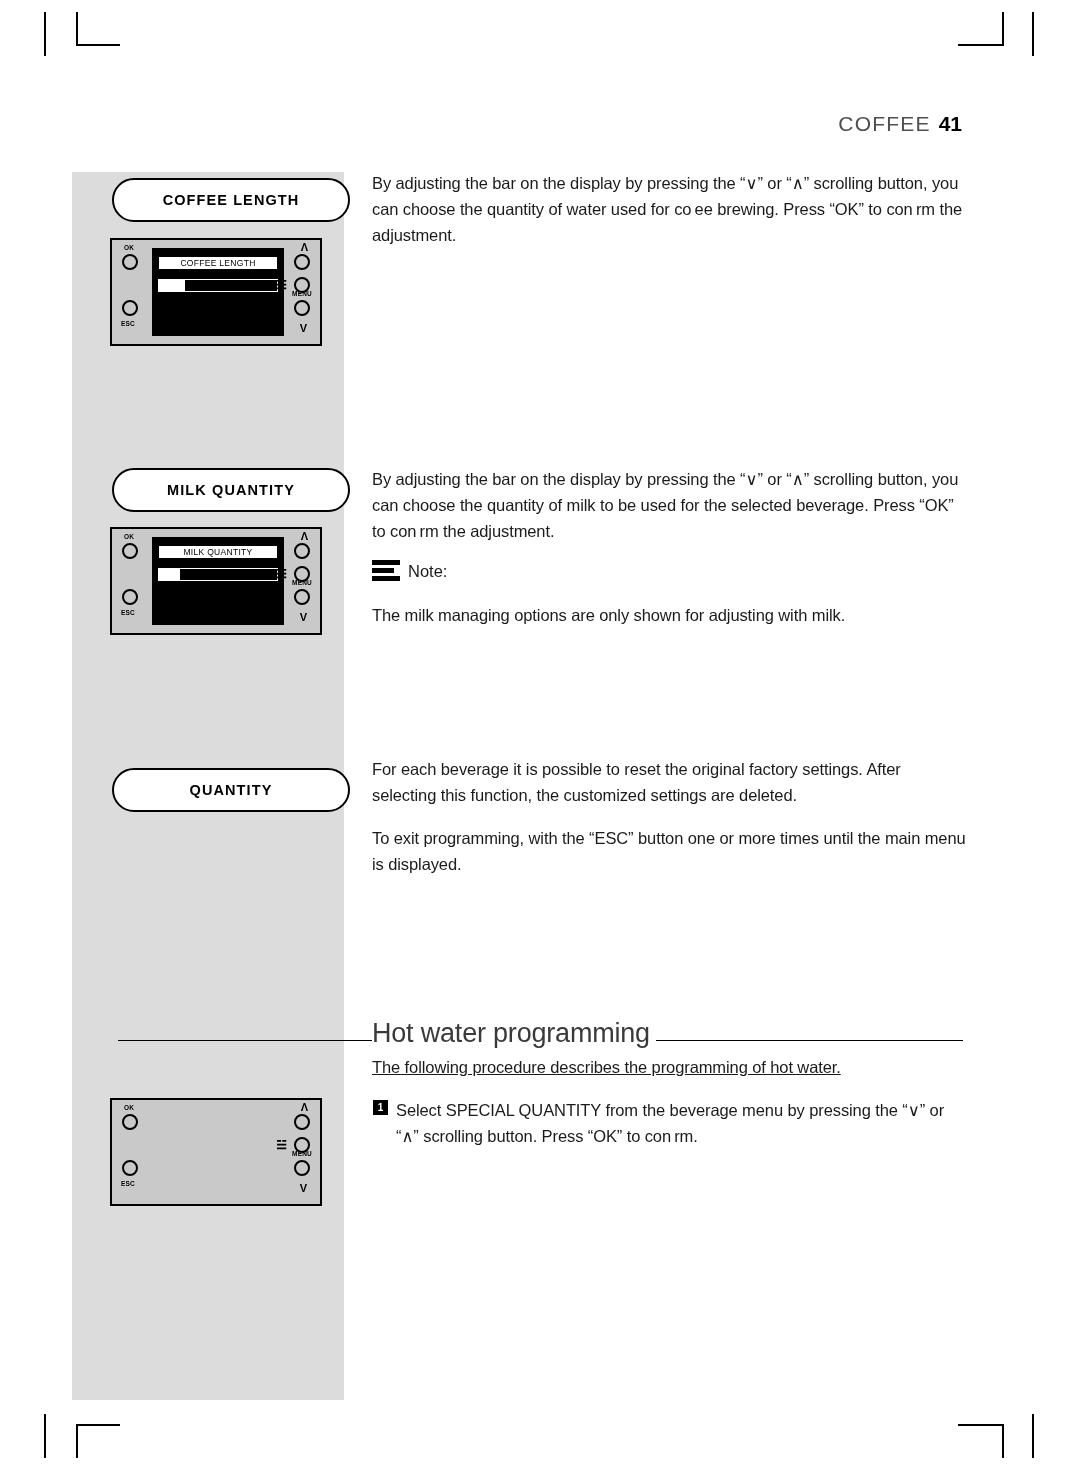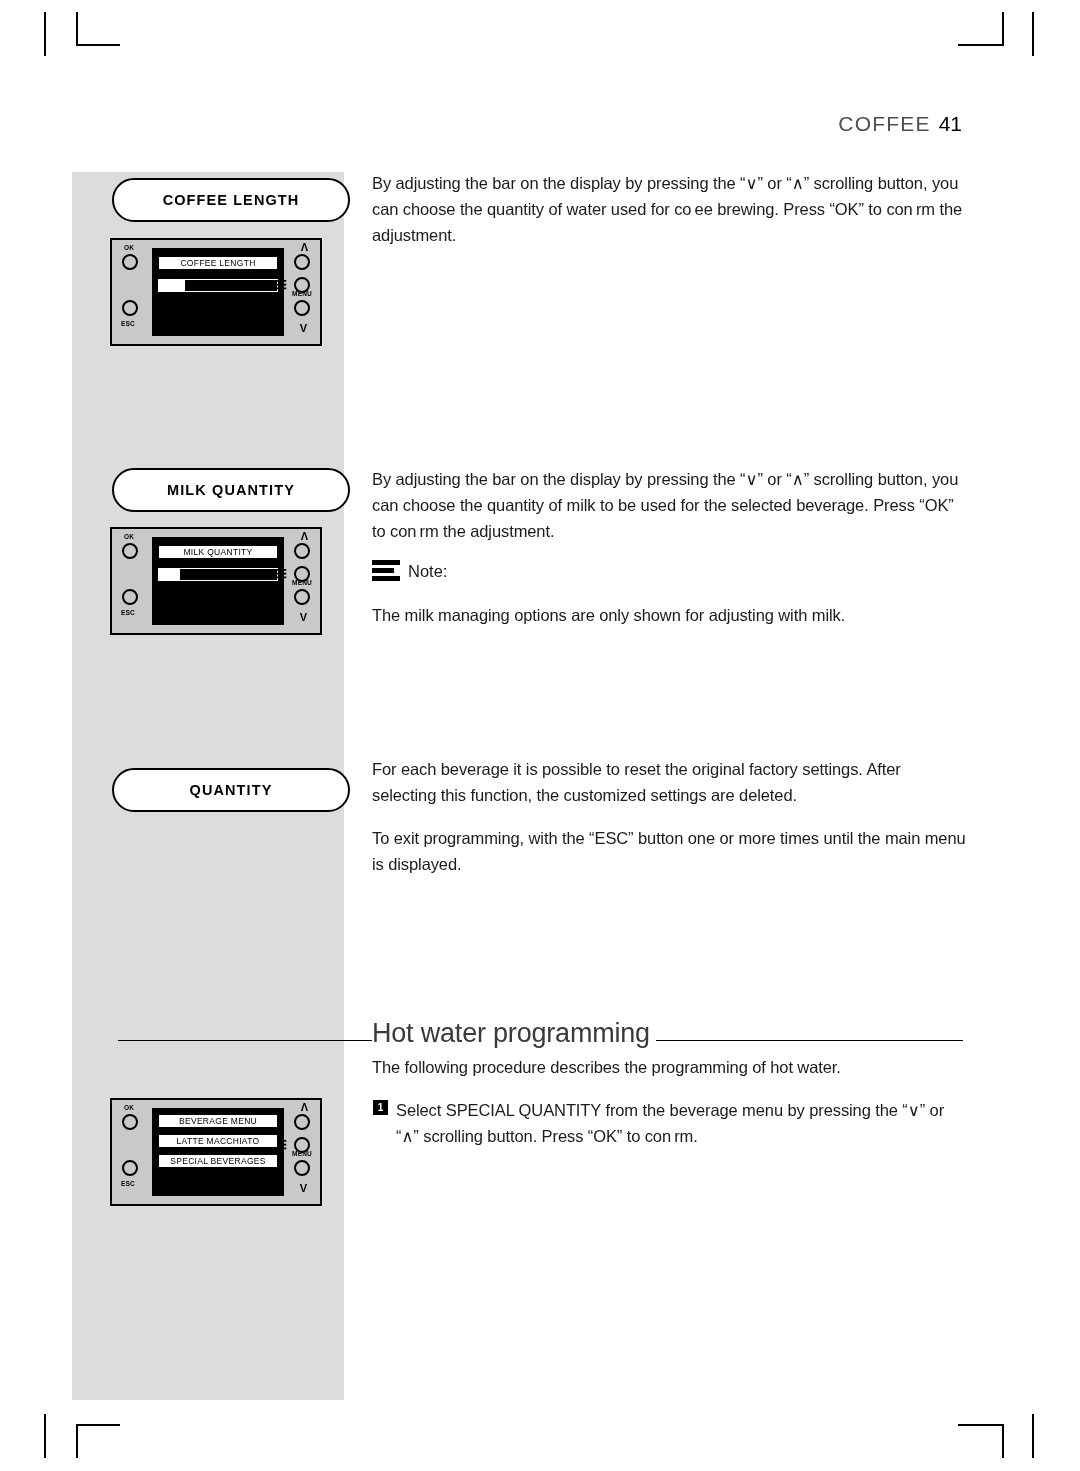--- a/index.html
+++ b/index.html
@@ -36,21 +36,21 @@
   #page-header {
     position: absolute;
     right: 118px;
     top: 112px;
     font-size: 21px;
     letter-spacing: 1.2px;
     color: #4f4f4f;
     font-weight: 400;
   }
   #page-header .pagenum {
-    font-weight: normal;
+    font-weight: bold;
     color: #000;
     margin-left: 8px;
     letter-spacing: 0;
   }
 
   
   .pill {
     position: absolute;
     left: 112px;
     width: 238px;
@@ -298,31 +298,26 @@
 <div class="pill" style="top:768px;">
   <span>QUANTITY</span>
 </div>
 
 <div class="para" style="top:756px;">For each beverage it is possible to reset the original factory settings. After selecting this function, the customized settings are deleted.</div>
 <div class="para" style="top:825px;">To exit programming, with the “ESC” button one or more times until the main menu is displayed.</div>
 
 <div id="hotwater-rule"></div>
 <div id="hotwater-title">Hot water programming</div>
 
-<div class="para" style="top:1054px;">The following procedure describes the programming of hot water.</div>
+<div class="para" style="top:1054px;text-decoration:underline;">The following procedure describes the programming of hot water.</div>
 
 <div class="stepnum" style="left:373px;top:1100px;">1</div>
 <div class="para" style="left:396px;top:1097px;width:570px;">Select SPECIAL QUANTITY from the beverage menu by pressing the “∨” or “∧” scrolling button. Press “OK” to con rm.</div>
 
 <div class="panel" style="top:1098px;">
-  <div class="screen">
-    <div class="lcdline" style="top:6px;">BEVERAGE MENU</div>
-    <div class="lcdline" style="top:26px;">LATTE MACCHIATO</div>
-    <div class="lcdline" style="top:46px;">SPECIAL BEVERAGES</div>
-  </div>
   <div class="btn" style="left:10px;top:14px;"></div>
   <div class="lbl" style="left:12px;top:4px;">OK</div>
   <div class="btn" style="left:10px;top:60px;"></div>
   <div class="lbl" style="left:9px;top:80px;">ESC</div>
   <div class="btn" style="right:10px;top:14px;"></div>
   <div class="glyph" style="right:12px;top:2px;">Λ</div>
   <div class="btn" style="right:10px;top:37px;"></div>
   <div class="glyph" style="right:33px;top:40px;font-size:12px;">☱</div>
   <div class="btn" style="right:10px;top:60px;"></div>
   <div class="lbl" style="right:8px;top:50px;">MENU</div>

